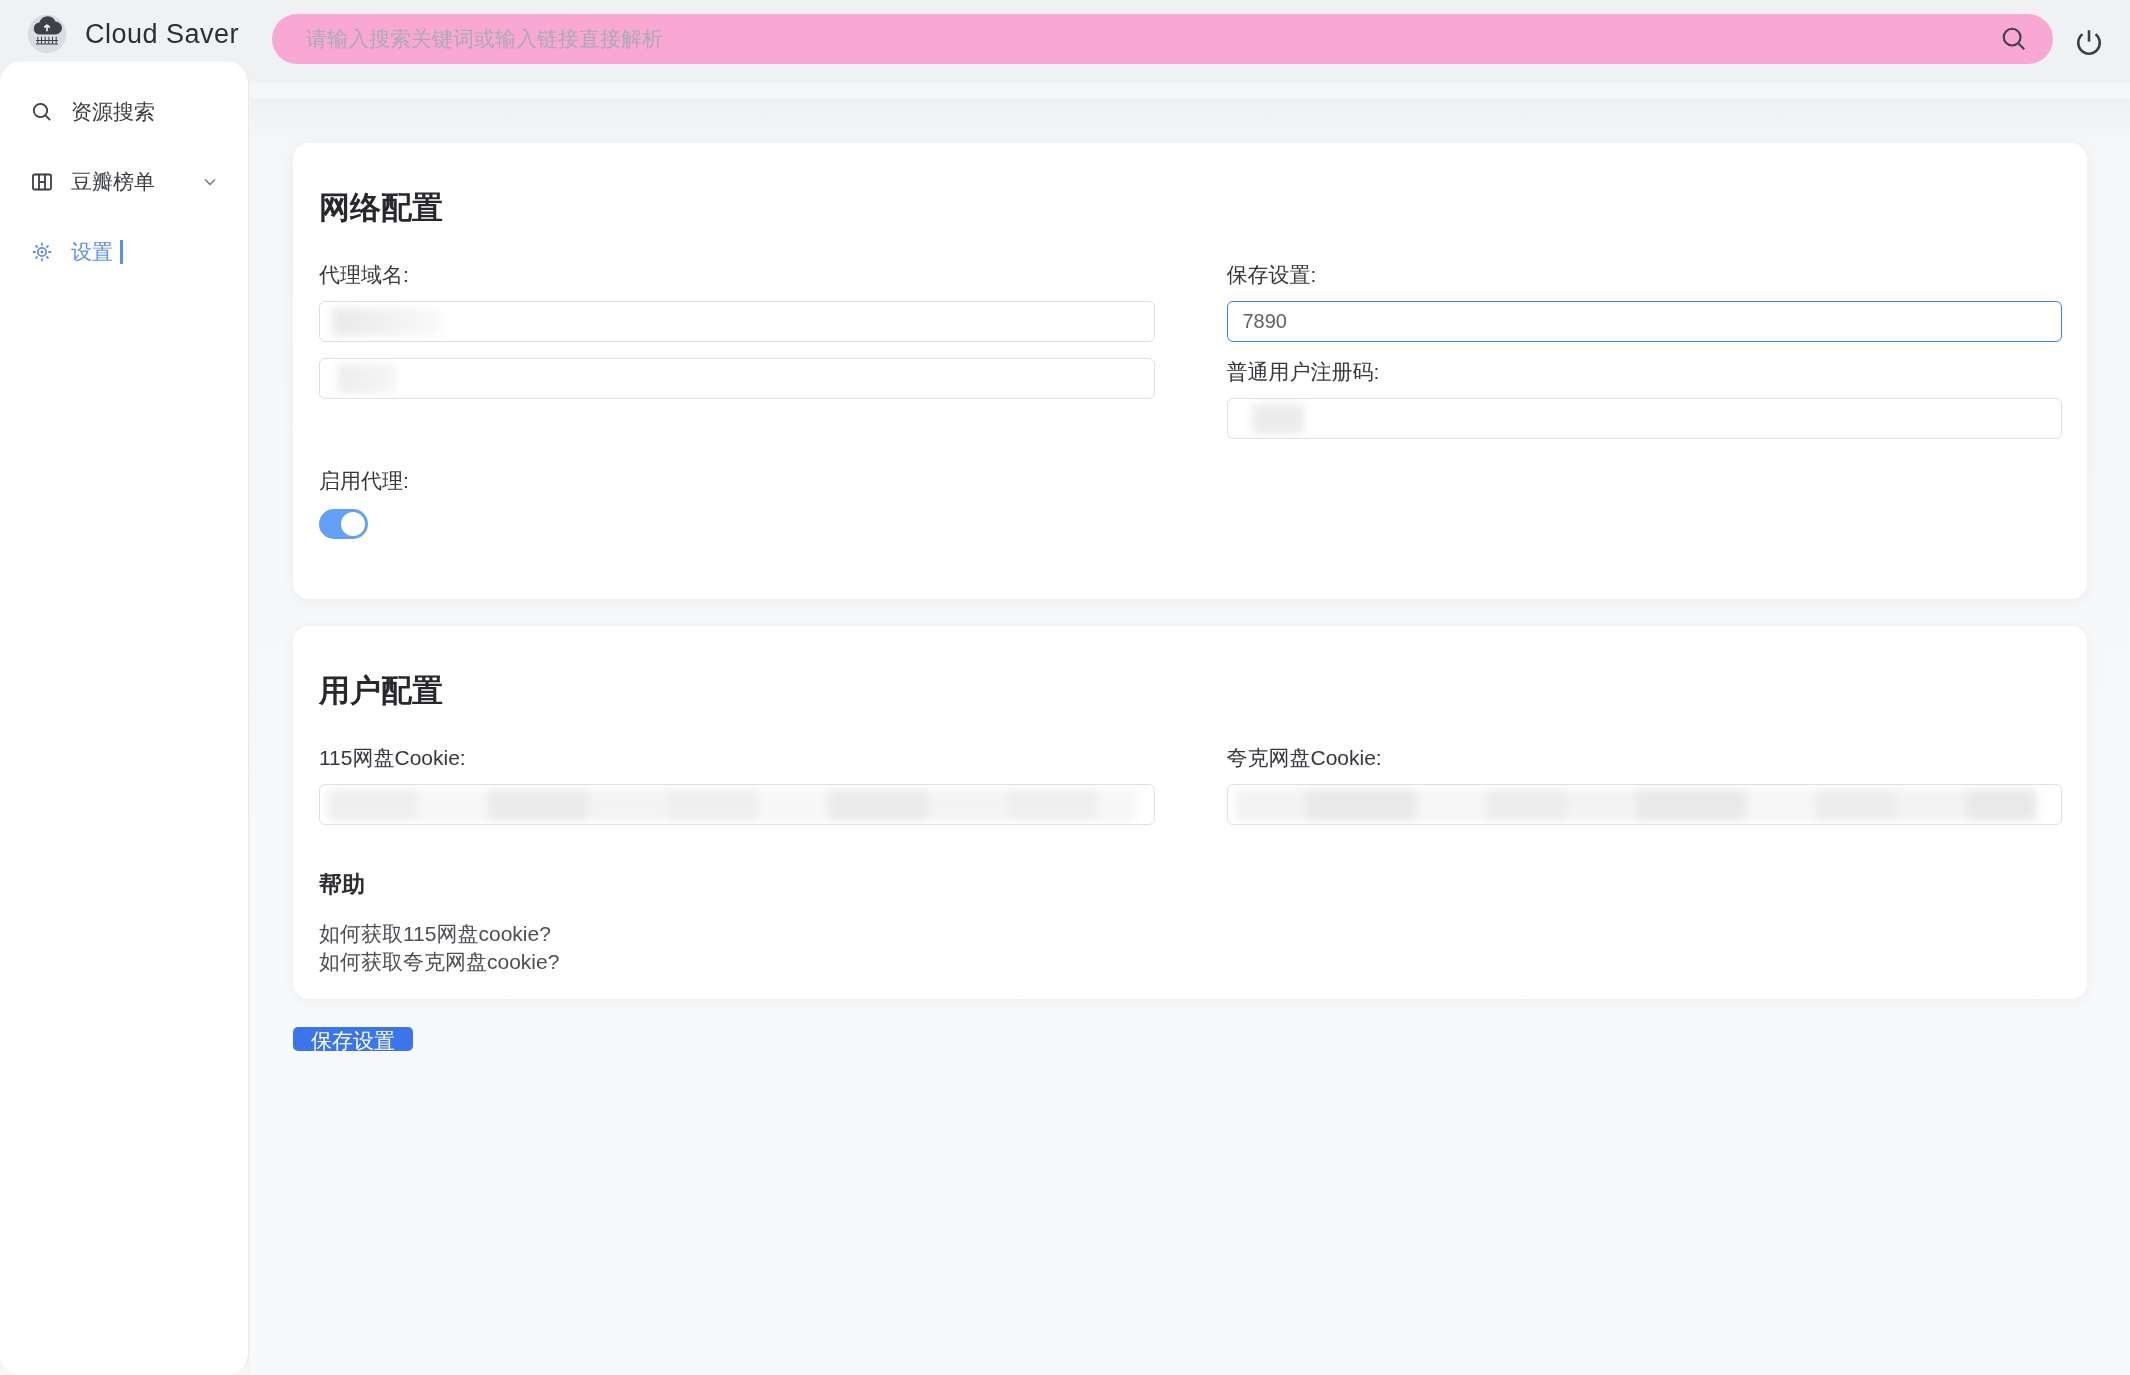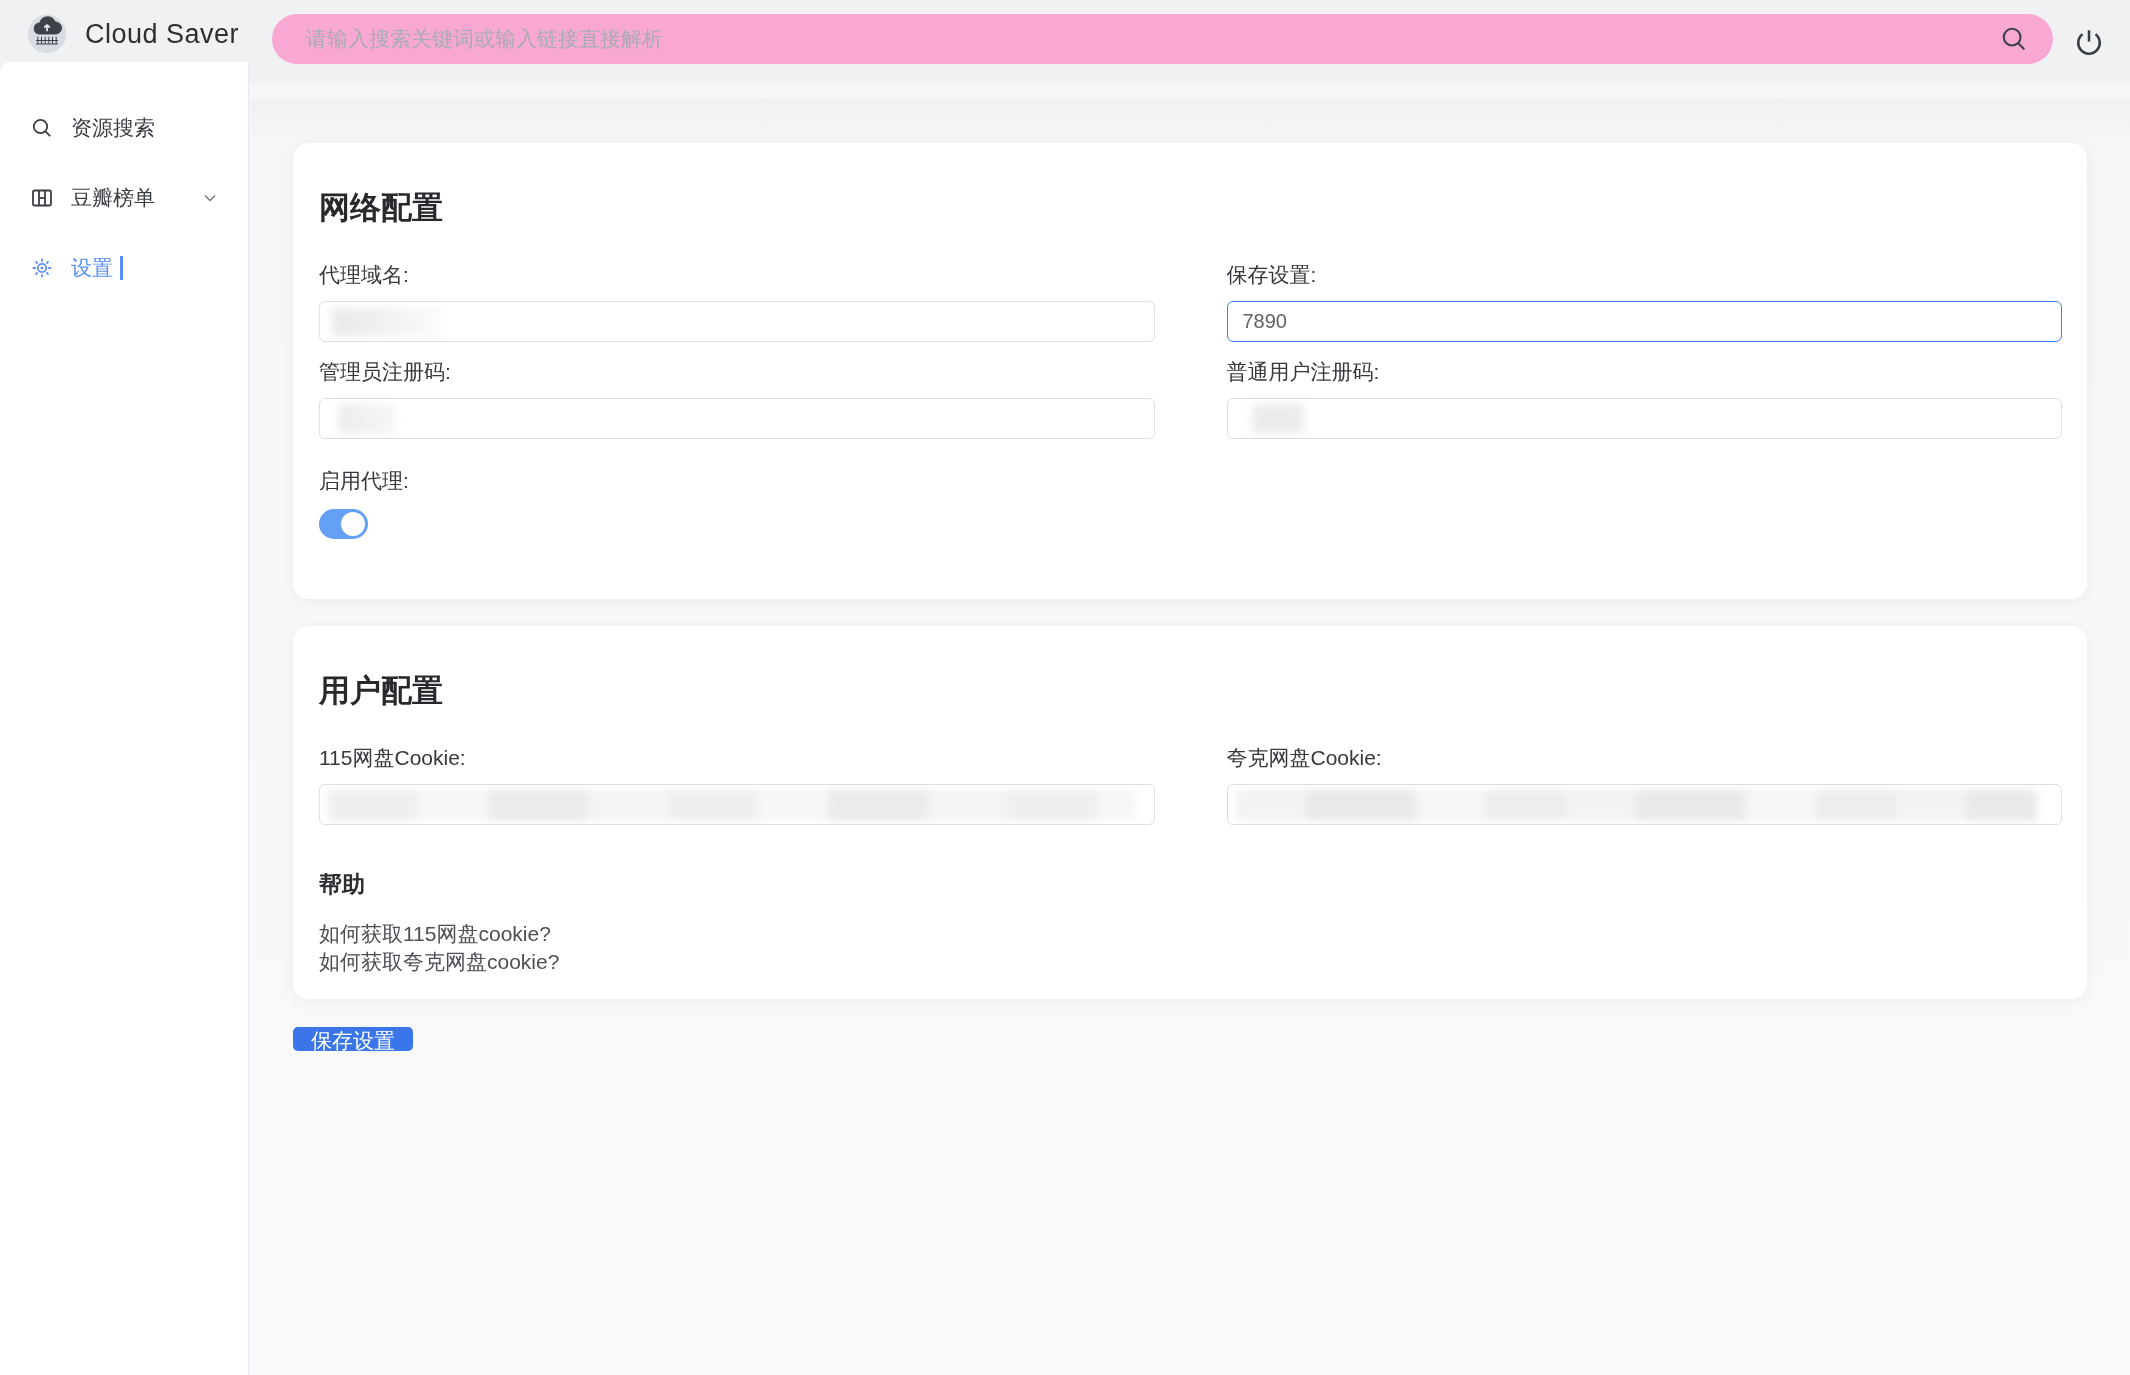--- a/index.html
+++ b/index.html
@@ -42,21 +42,22 @@
     background: transparent; border: none; cursor: pointer; padding: 0;
   }
   .power-btn svg { width: 34px; height: 34px; }
 
   
   .sidebar {
     position: absolute; top: 62px; left: 0; width: 249px; height: 1313px;
     background: #ffffff; border-right: 1px solid #e7e9ec;
     border-top-left-radius: 10px;
     z-index: 2;
-    padding-top: 44px;
+    padding-top: 28px;
+    border-radius: 21px;
   }
   .side-item {
     height: 44px; margin: 0 6px 26px 6px; padding: 0 24px;
     display: flex; align-items: center; gap: 17px;
     font-size: 21px; color: #3a3d42; cursor: pointer;
     border-radius: 8px; position: relative;
   }
   .side-item .icon { width: 24px; height: 24px; flex: none; display: block; }
   .side-item.active { color: #5b8ff5; }
   .chevron { position: absolute; right: 22px; width: 20px; height: 20px; }
@@ -220,21 +221,20 @@
       <div>
         <div class="field-label">保存设置:</div>
         <input class="text-input" type="text" value="7890" style="">
       </div>
     </div>
 
     <div class="row-gap"></div>
 
     <div class="form-grid" style="margin-top:0;">
       <div>
-        <div class="field-label">管理员注册码:</div>
         <div class="input-box">
           <span class="redact redact-admin"></span>
         </div>
       </div>
       <div>
         <div class="field-label">普通用户注册码:</div>
         <div class="input-box">
           <span class="redact redact-user"></span>
         </div>
       </div>

